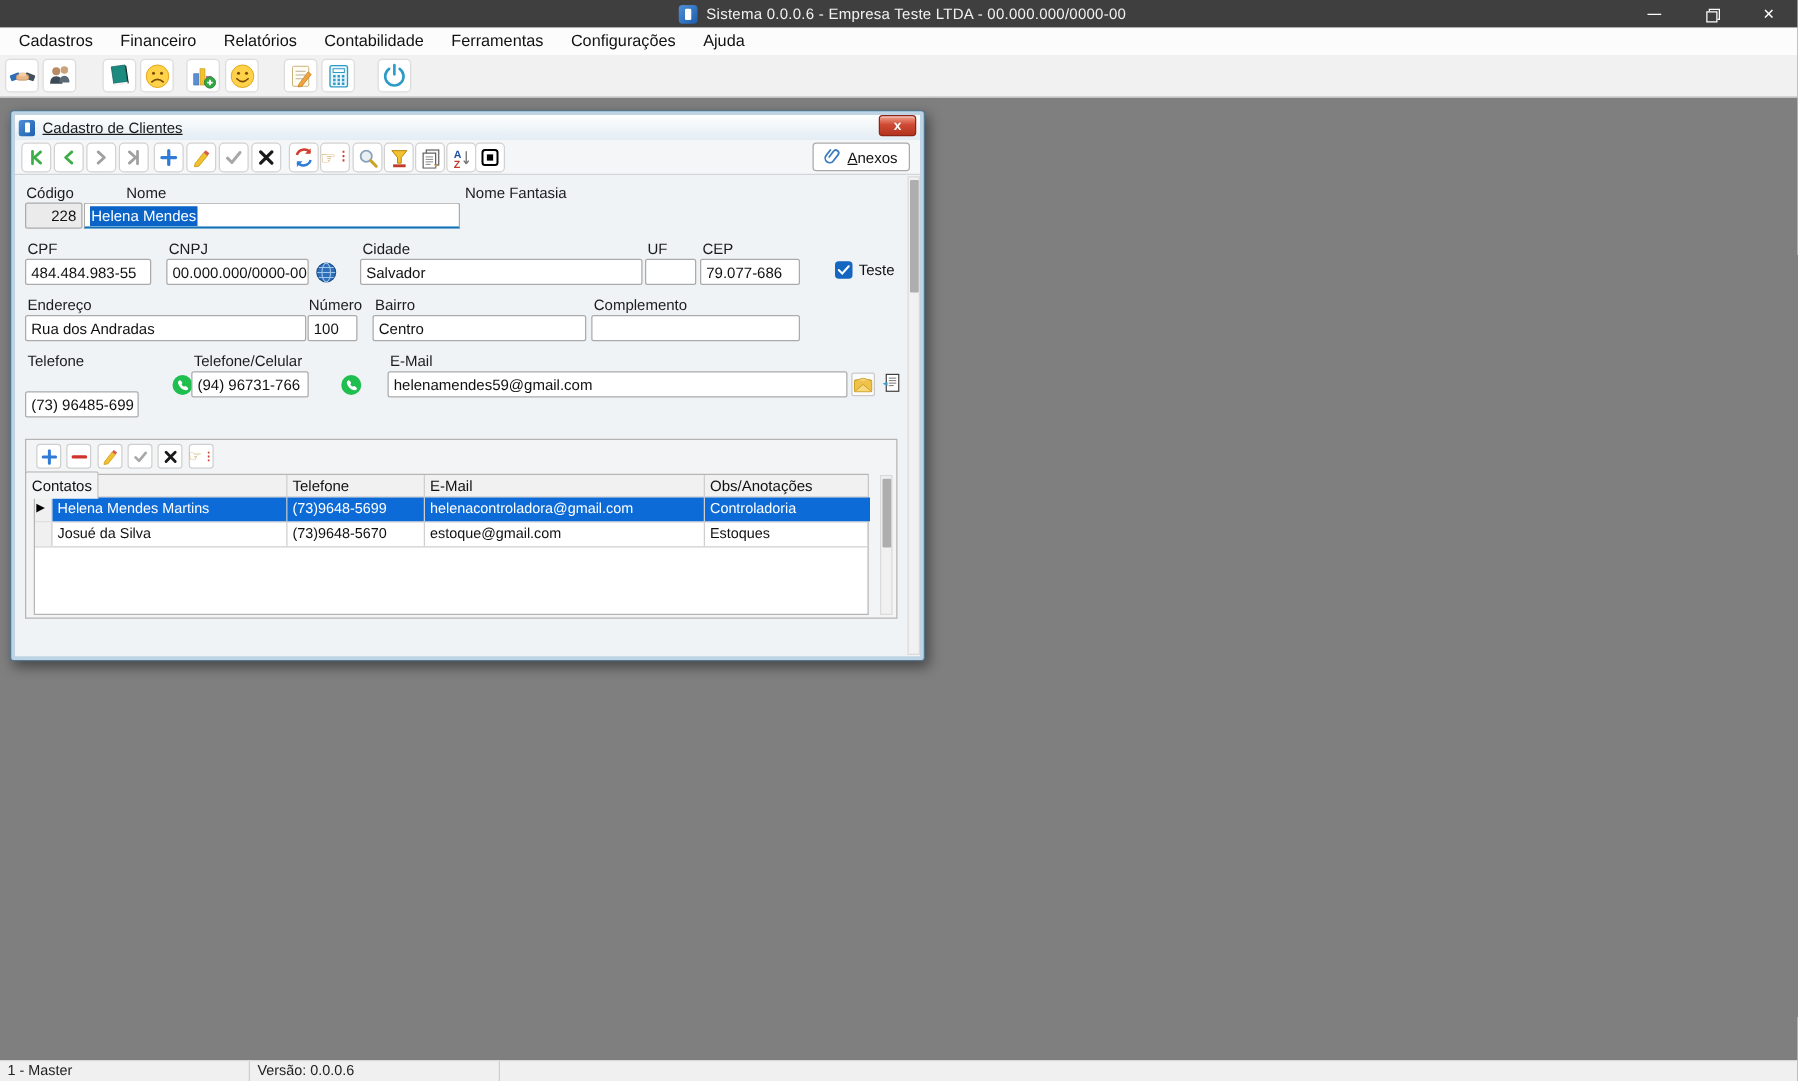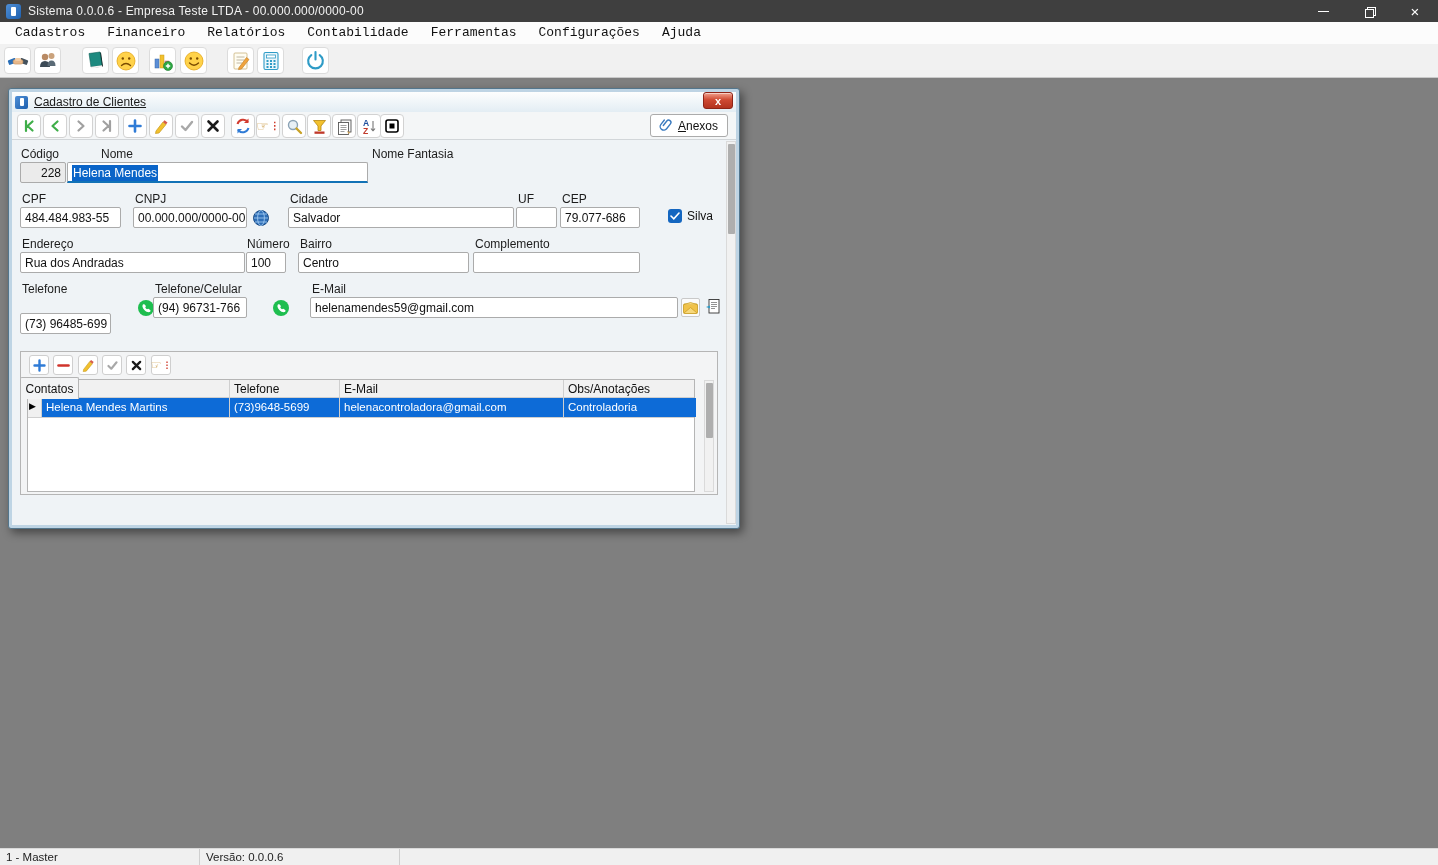--- a/index.html
+++ b/index.html
@@ -1,36 +1,36 @@
 <!DOCTYPE html>
 <html><head>
 <meta charset="utf-8">
 <style>
   * { box-sizing: border-box; margin: 0; padding: 0; }
   html,body { width:1438px; height:865px; overflow:hidden; }
   body { font-family: "Liberation Sans", sans-serif; }
   #app { position:relative; width:1438px; height:865px; background:#7f7f7f; }
 
   
-  .titlebar { position:absolute; left:0; top:0; width:1438px; height:22px; background:#3f3f3f; display:flex; align-items:center; }
+  .titlebar { position:absolute; left:0; top:0; width:1438px; height:22px; background:#3f3f3f; display:flex; align-items:center;justify-content:center; }
   .app-icon { width:15px; height:15px; margin:0 7px 0 6px; border-radius:3px;
     background:linear-gradient(135deg,#4f8fd6,#1d5fae); display:flex; align-items:center; justify-content:center; }
   .app-icon i { display:block; width:5px; height:9px; background:#fff; border-radius:1px; }
   .title-text { color:#f2f2f2; font-size:12px; letter-spacing:.2px; }
   .win-controls { position:absolute; right:0; top:0; height:22px; display:flex; }
   .wbtn { width:46px; height:22px; display:flex; align-items:center; justify-content:center; color:#fff; }
   .glyph-min { width:11px; height:1px; background:#fff; display:block; }
   .glyph-restore { position:relative; width:9px; height:9px; display:block; }
   .glyph-restore:before { content:""; position:absolute; left:2px; top:0; width:7px; height:7px; border:1px solid #fff; }
   .glyph-restore:after  { content:""; position:absolute; left:0; top:2px; width:7px; height:7px; border:1px solid #fff; background:#3f3f3f; }
   .glyph-close { font-size:15px; line-height:15px; color:#fff; font-weight:400; }
 
   
   .menubar { position:absolute; left:0; top:22px; width:1438px; height:22px; background:#fcfcfc; display:flex; align-items:center; padding-left:4px; }
-  .menu-item { font-size:13px; color:#111; padding:0 11px; line-height:22px; cursor:default;font-family:Liberation Mono, monospace; }
+  .menu-item { font-size:13px; color:#111; padding:0 11px; line-height:22px; cursor:default; }
 
   
   .toolbar { position:absolute; left:0; top:44px; width:1438px; height:34px; background:#f1f1f1; border-bottom:1px solid #c9c9c9; }
   .tbtn { position:absolute; top:3px; width:27px; height:27px; background:#fff; border:1px solid #dcdcdc; border-radius:4px;
           display:flex; align-items:center; justify-content:center; }
 
   
   .dialog { position:absolute; left:8px; top:88px; width:732px; height:441px; background:#bed4e4;
             border:1px solid #54768c; border-radius:3px; padding:3px; box-shadow:3px 4px 10px rgba(0,0,0,.45); }
   .dlg-titlebar { position:relative; height:20px; background:linear-gradient(#fdfefe,#e3edf4); display:flex; align-items:center; }
@@ -335,21 +335,21 @@
       </span>
       <div class="ffield" style="left:276px;top:67px;width:226px">Salvador</div>
       <div class="ffield" style="left:504px;top:67px;width:41px"></div>
       <div class="ffield" style="left:548px;top:67px;width:80px">79.077-686</div>
       <span class="checkbox" style="left:656px;top:69px">
         <span class="cbox">
           <svg width="10" height="8" viewBox="0 0 10 8">
               <path d="M1 4 L3.8 6.8 L9 1" fill="none" stroke="#fff" stroke-width="1.6" stroke-linecap="round"></path>
             </svg>
         </span>
-        <span>Silva</span>
+        <span>Teste</span>
       </span>
 
       <span class="flabel" style="left:10px;top:97px">Endereço</span>
       <span class="flabel" style="left:235px;top:97px">Número</span>
       <span class="flabel" style="left:288px;top:97px">Bairro</span>
       <span class="flabel" style="left:463px;top:97px">Complemento</span>
       <div class="ffield" style="left:8px;top:112px;width:225px">Rua dos Andradas</div>
       <div class="ffield" style="left:234px;top:112px;width:40px">100</div>
       <div class="ffield" style="left:286px;top:112px;width:171px">Centro</div>
       <div class="ffield" style="left:461px;top:112px;width:167px"></div>
@@ -430,20 +430,27 @@
             <span class="gcell c-mail">E-Mail</span>
             <span class="gcell c-obs">Obs/Anotações</span>
           </div>
           <div class="grow selected">
             <span class="gcell c-ind">▶</span>
             <span class="gcell c-nome">Helena Mendes Martins</span>
             <span class="gcell c-tel">(73)9648-5699</span>
             <span class="gcell c-mail">helenacontroladora@gmail.com</span>
             <span class="gcell c-obs">Controladoria</span>
           </div>
+          <div class="grow">
+            <span class="gcell c-ind"></span>
+            <span class="gcell c-nome">Josué da Silva</span>
+            <span class="gcell c-tel">(73)9648-5670</span>
+            <span class="gcell c-mail">estoque@gmail.com</span>
+            <span class="gcell c-obs">Estoques</span>
+          </div>
         </div>
 
         <div class="vscroll" style="left:683px;top:28px;width:10px;height:112px">
           <div class="vthumb" style="top:2px;width:7px;height:55px"></div>
         </div>
       </div>
 
       <div class="vscroll" style="right:0px;top:1px;width:10px;height:383px">
         <div class="vthumb" style="top:2px;width:7px;height:90px"></div>
       </div>

